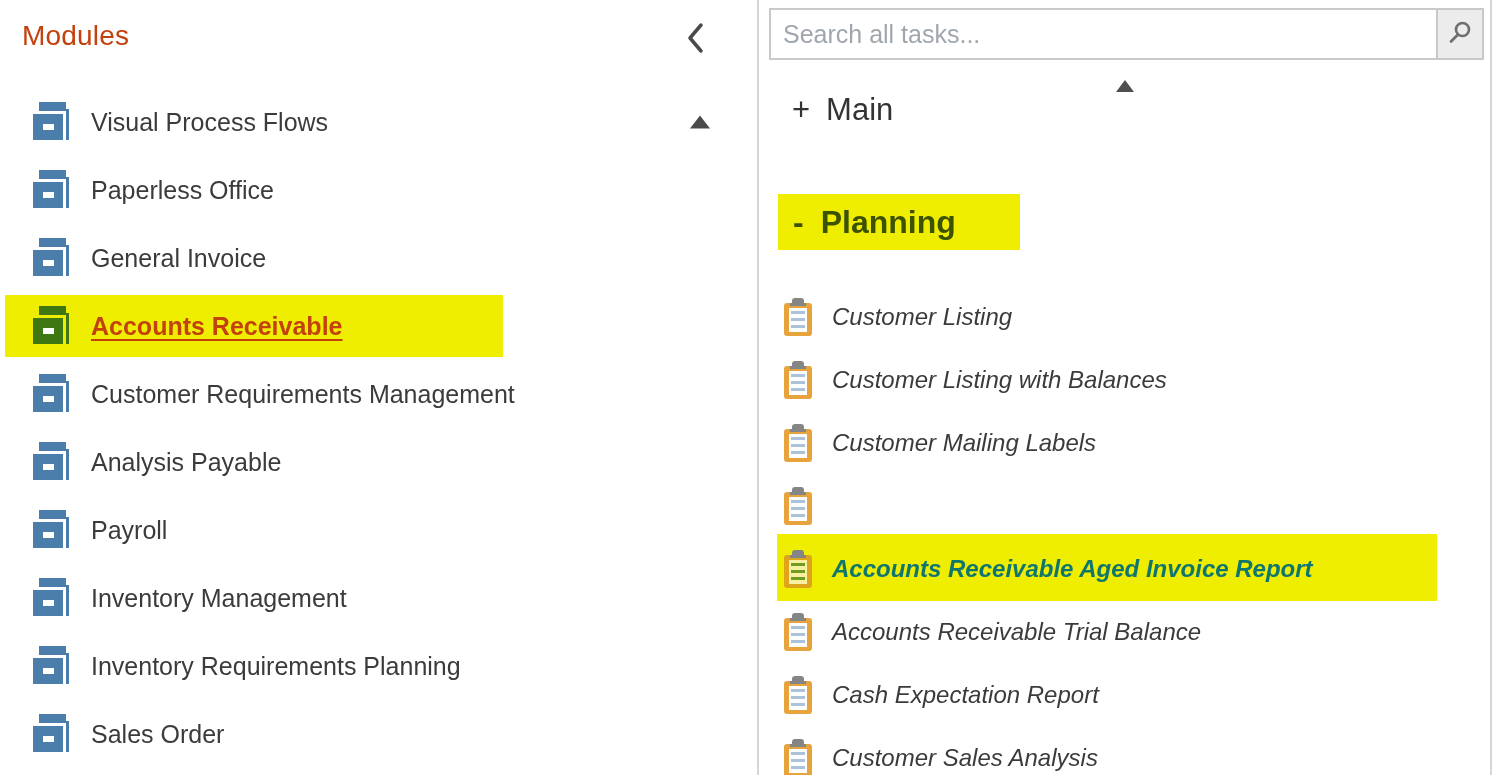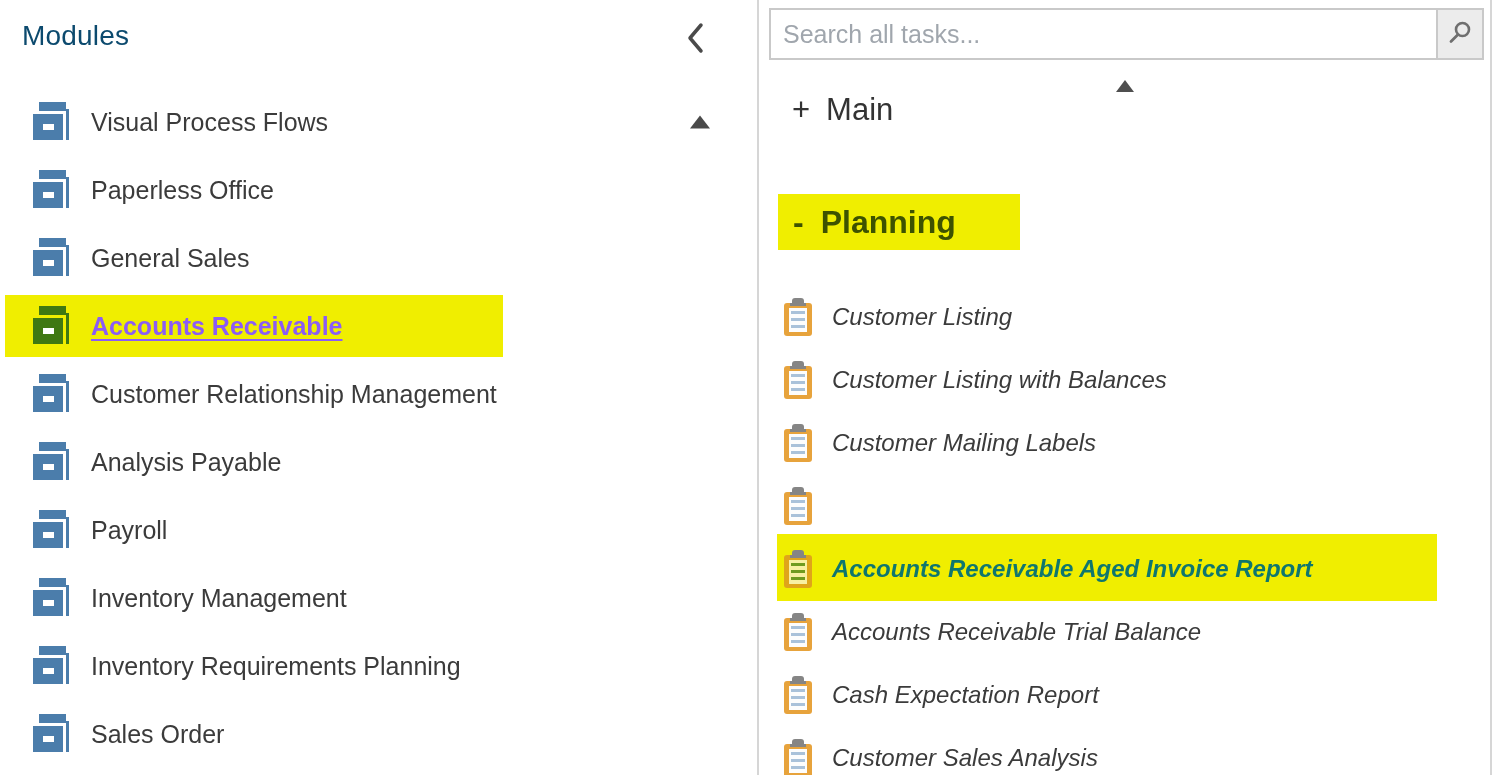--- a/index.html
+++ b/index.html
@@ -7,32 +7,32 @@
     width:1500px;height:775px;background:#ffffff;
     font-family:"Liberation Sans", sans-serif;
     position:relative;overflow:hidden;
     -webkit-font-smoothing:antialiased;
   }
   .app{position:absolute;inset:0;width:1500px;height:775px;background:#fff;}
 
   
   .modules-panel{position:absolute;left:0;top:0;width:757px;height:775px;overflow:hidden;background:#fff;}
   .modules-header{position:absolute;top:20px;left:22px;right:0;height:44px;}
-  .modules-title{font-size:28px;color:#0c4a6e;letter-spacing:0.2px;}
+  .modules-title{font-size:28px;color:#c2410c;letter-spacing:0.2px;}
   .collapse-chevron{position:absolute;right:52px;top:2px;width:20px;height:32px;cursor:pointer;}
   .modules-list{position:absolute;top:88px;left:0;right:0;}
   .module-row{position:relative;height:68px;display:flex;align-items:center;padding-left:33px;cursor:pointer;}
   .module-row > *{position:relative;z-index:1;}
   .module-row.highlighted::before{
     content:"";position:absolute;left:5px;top:3px;bottom:3px;width:498px;
     background:#f0ee00;z-index:0;
   }
   .module-label{font-size:25px;color:#3b3b3b;}
   .module-row.highlighted .module-label{
-    color:#8b5cf6;font-weight:700;text-decoration:underline;text-decoration-thickness:2px;text-underline-offset:4px;
+    color:#c2410c;font-weight:700;text-decoration:underline;text-decoration-thickness:2px;text-underline-offset:4px;
   }
   
   .mod-icon{--mc:#4b7dab;position:relative;display:inline-block;width:37px;height:40px;flex:0 0 37px;margin-right:21px;}
   .mod-icon .lid{position:absolute;left:6px;top:0;width:27px;height:9px;background:var(--mc);}
   .mod-icon .body{position:absolute;left:0;top:12px;width:30px;height:26px;background:var(--mc);}
   .mod-icon .dash{position:absolute;left:10px;top:22px;width:11px;height:6px;background:#fff;}
   .mod-icon .side{position:absolute;left:33px;top:7px;width:3px;height:31px;background:var(--mc);}
   .mod-icon.green{--mc:#3f7812;}
   
   .expander{position:absolute;right:47px;top:50%;transform:translateY(-50%);
@@ -112,39 +112,39 @@
           </span>
         <span class="module-label">Paperless Office</span>
       </div>
       <div class="module-row">
         <span class="mod-icon">
             <span class="lid"></span>
             <span class="side"></span>
             <span class="body"></span>
             <span class="dash"></span>
           </span>
-        <span class="module-label">General Sales</span>
+        <span class="module-label">General Invoice</span>
       </div>
       <div class="module-row highlighted">
         <span class="mod-icon green">
             <span class="lid"></span>
             <span class="side"></span>
             <span class="body"></span>
             <span class="dash"></span>
           </span>
         <span class="module-label">Accounts Receivable</span>
       </div>
       <div class="module-row">
         <span class="mod-icon">
             <span class="lid"></span>
             <span class="side"></span>
             <span class="body"></span>
             <span class="dash"></span>
           </span>
-        <span class="module-label">Customer Relationship Management</span>
+        <span class="module-label">Customer Requirements Management</span>
       </div>
       <div class="module-row">
         <span class="mod-icon">
             <span class="lid"></span>
             <span class="side"></span>
             <span class="body"></span>
             <span class="dash"></span>
           </span>
         <span class="module-label">Analysis Payable</span>
       </div>

